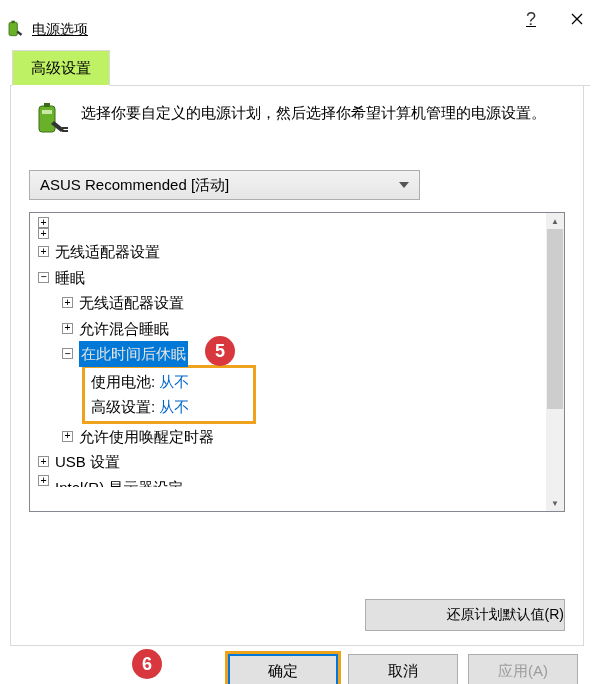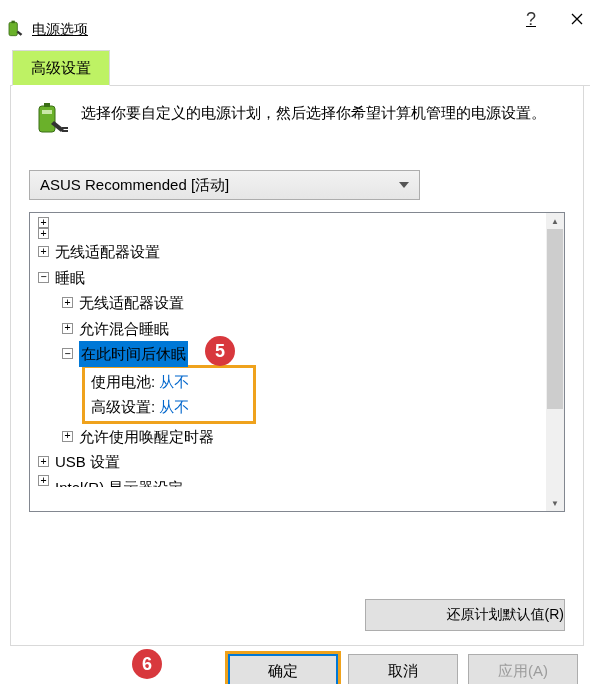--- a/index.html
+++ b/index.html
@@ -164,21 +164,21 @@
     font-size: 10px;
     line-height: 1;
     color: #000;
     margin-right: 6px;
     background: #fff;
     flex-shrink:0;
     font-family: monospace;
   }
   .node-label.selected {
     background: #0078d7;
-    color: #000000;
+    color: #e5e5e5;
     padding: 0 2px;
   }
   .value-link { color: #0066cc; }
   .highlight-box {
     border: 3px solid #efa21c;
     padding: 1px 2px;
     margin-left: 52px;
     margin-top: -2px;
     width: 174px;
   }

